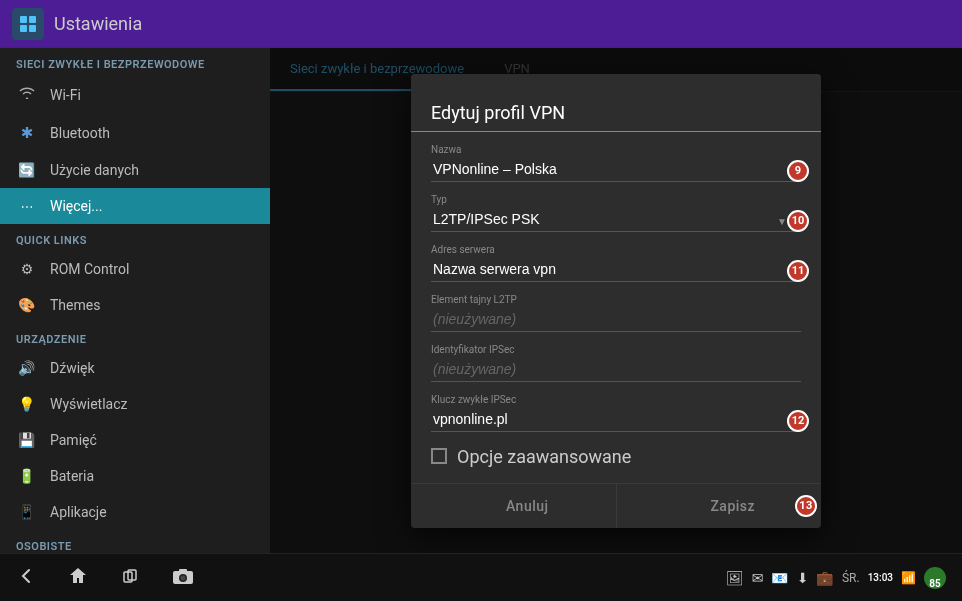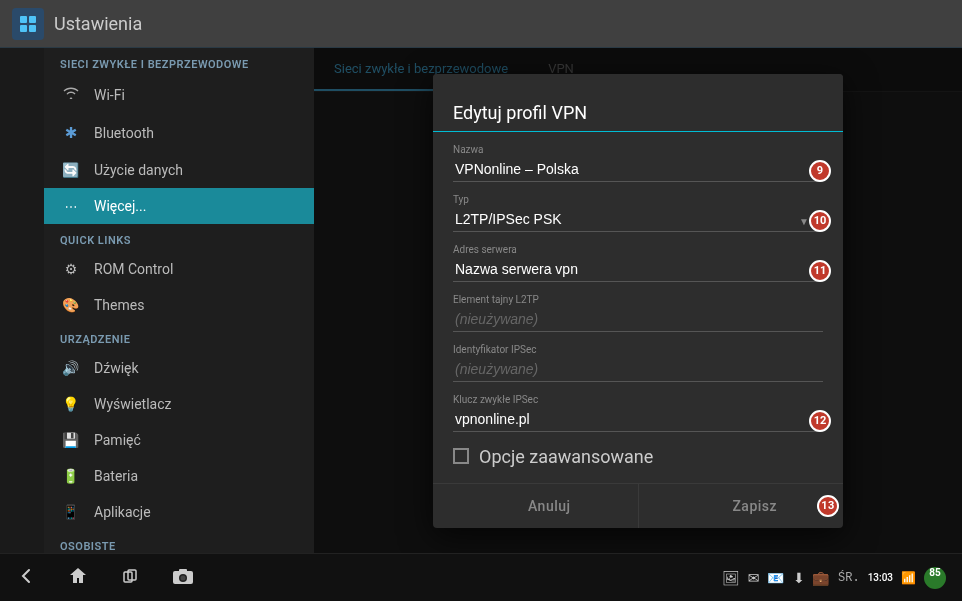--- a/index.html
+++ b/index.html
@@ -8,21 +8,21 @@
       height: 601px;
       background: #1a1a1a;
       font-family: 'Roboto', Arial, sans-serif;
       overflow: hidden;
       color: #fff;
     }
 
     
     .top-bar {
       height: 48px;
-      background: #404040;
+      background: #4c1d95;
       display: flex;
       align-items: center;
       padding: 0 12px;
       border-bottom: 1px solid #2a3a45;
     }
     .top-bar-logo {
       width: 32px;
       height: 32px;
       background: #2a4a6a;
       border-radius: 4px;
@@ -36,21 +36,20 @@
     .top-bar-title {
       color: #ccc;
       font-size: 18px;
       font-weight: 400;
     }
 
     
     .main-layout {
       display: flex;
       height: calc(601px - 48px - 48px);
-      padding-left: 44px;
     }
 
     
     .sidebar {
       width: 270px;
       background: #1e1e1e;
       overflow-y: auto;
       flex-shrink: 0;
     }
     .sidebar-section-label {
@@ -262,21 +261,21 @@
       font-size: 10px;
       font-weight: 500;
       color: #fff;
     }
     .battery-circle {
       width: 22px;
       height: 22px;
       border-radius: 50%;
       background: #2a7a2a;
       display: flex;
-      align-items: flex-start;
+      align-items: flex-end;
       justify-content: center;
       font-size: 10px;
       font-weight: bold;
       color: #fff;
     }
   </style>
 </head>
 <body>
 
 <div class="top-bar">
@@ -457,20 +456,20 @@
       </svg>
     </div>
   </div>
 
   <div class="bottom-status">
     <span class="status-icon" style="font-size:14px;">🖼</span>
     <span class="status-icon" style="font-size:14px;">✉</span>
     <span class="status-icon" style="font-size:14px;">📧</span>
     <span class="status-icon" style="font-size:14px;">⬇</span>
     <span class="status-icon" style="font-size:14px;">💼</span>
-    <span style="font-size:12px; color:#aaa;font-family:Liberation Mono, monospace;">ŚR.</span>
+    <span style="font-size:12px; color:#aaa;">ŚR.</span>
     <span class="time-display">13:03</span>
     <span style="font-size:12px;">📶</span>
     <div class="battery-circle">
       <span>85</span>
     </div>
   </div>
 </div>
 
 </body></html>

